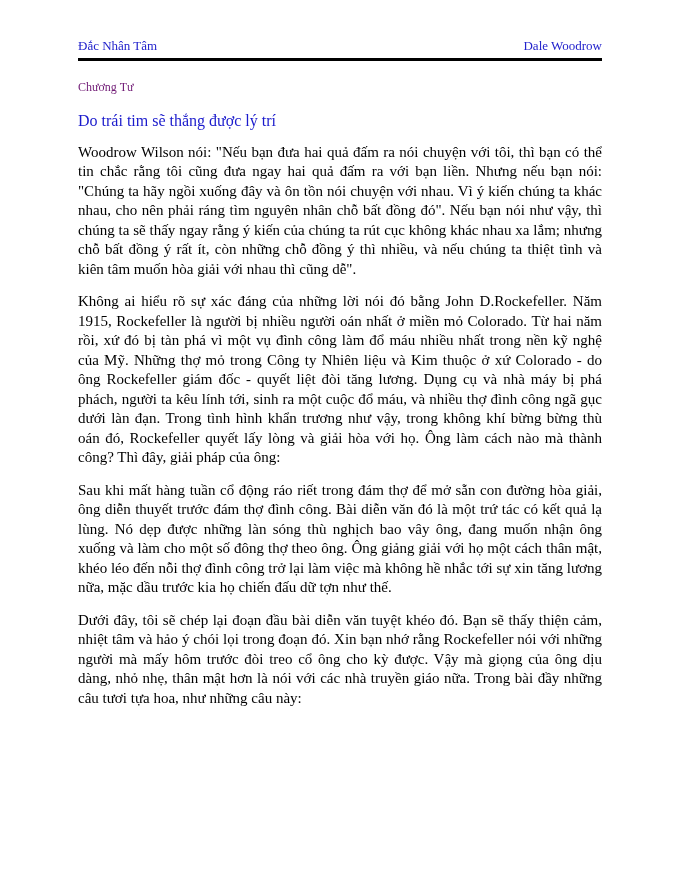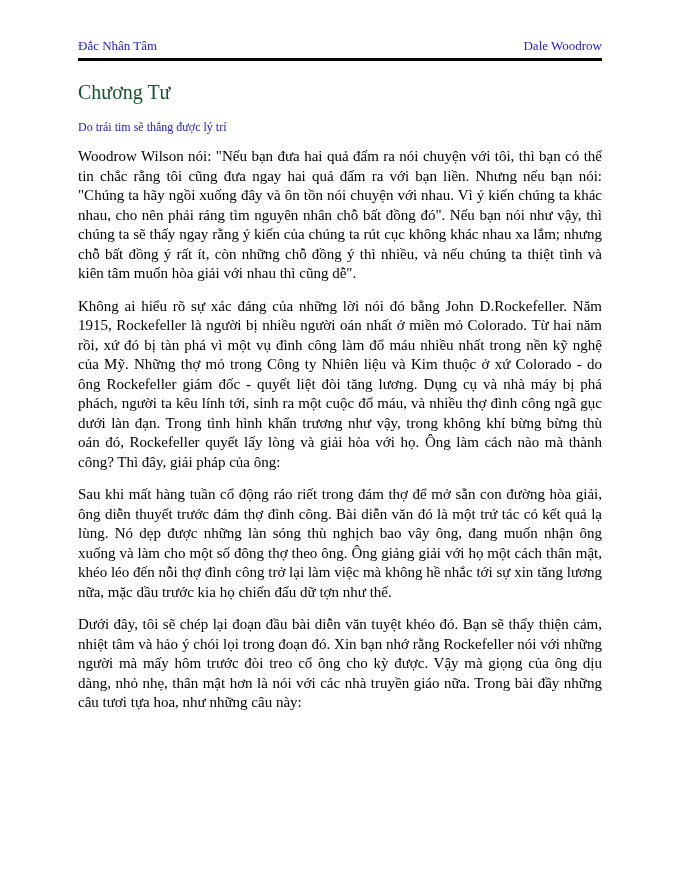--- a/index.html
+++ b/index.html
@@ -25,29 +25,29 @@
     font-size: 13px;
     color: #2222cc;
   }
   .header-rule {
     height: 3px;
     background: #000000;
     margin-top: 4px;
   }
 
   .chapter-title {
-    color: #14532d;
-    font-size: 20px;
+    color: #701a75;
+    font-size: 12px;
     font-weight: normal;
     margin: 20px 0 0 0;
     line-height: 1.1;
   }
   .chapter-subtitle {
     color: #1a1acc;
-    font-size: 12px;
+    font-size: 16px;
     font-weight: normal;
     margin: 18px 0 0 0;
     line-height: 1.1;
   }
 
   .body-par {
     font-size: 15px;
     line-height: 19.5px;
     text-align: justify;
     margin: 13px 0 0 0;

